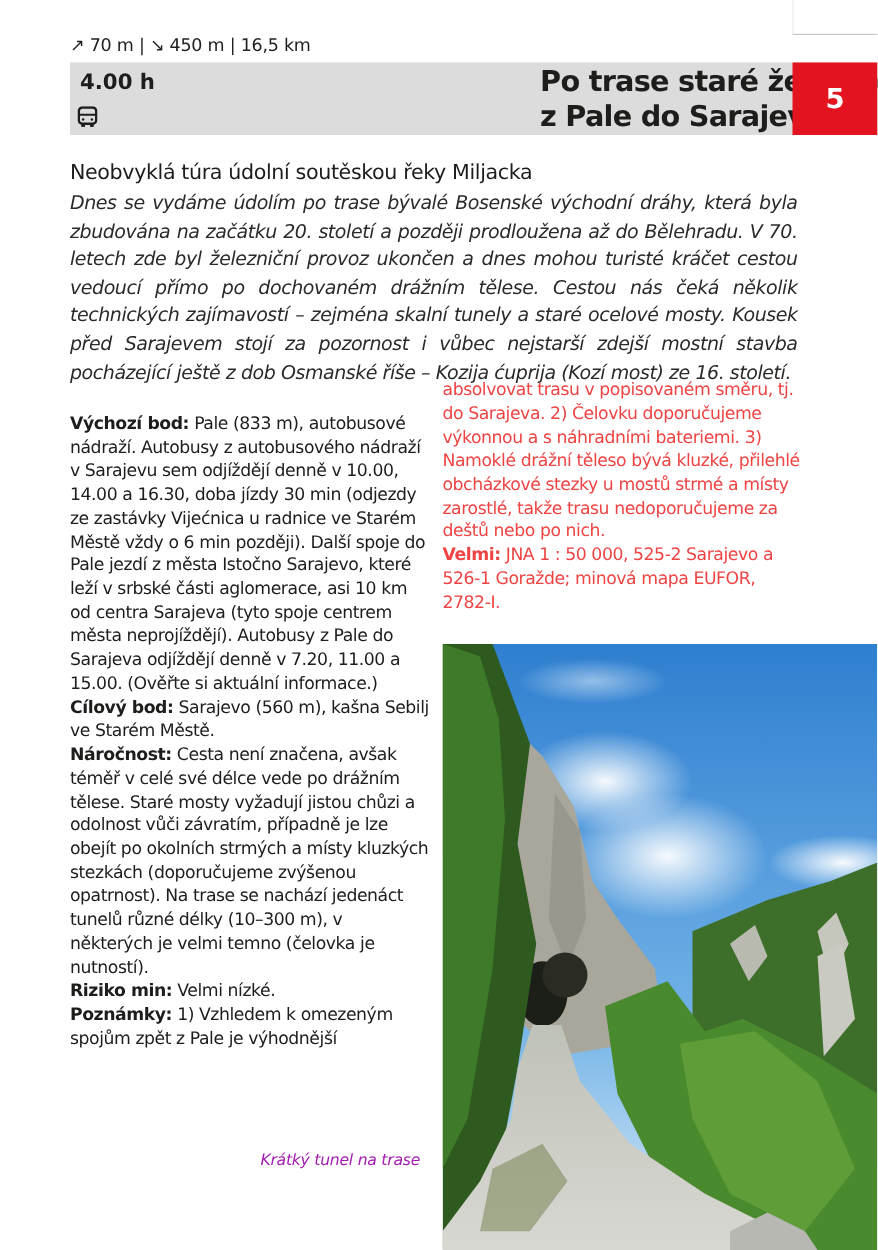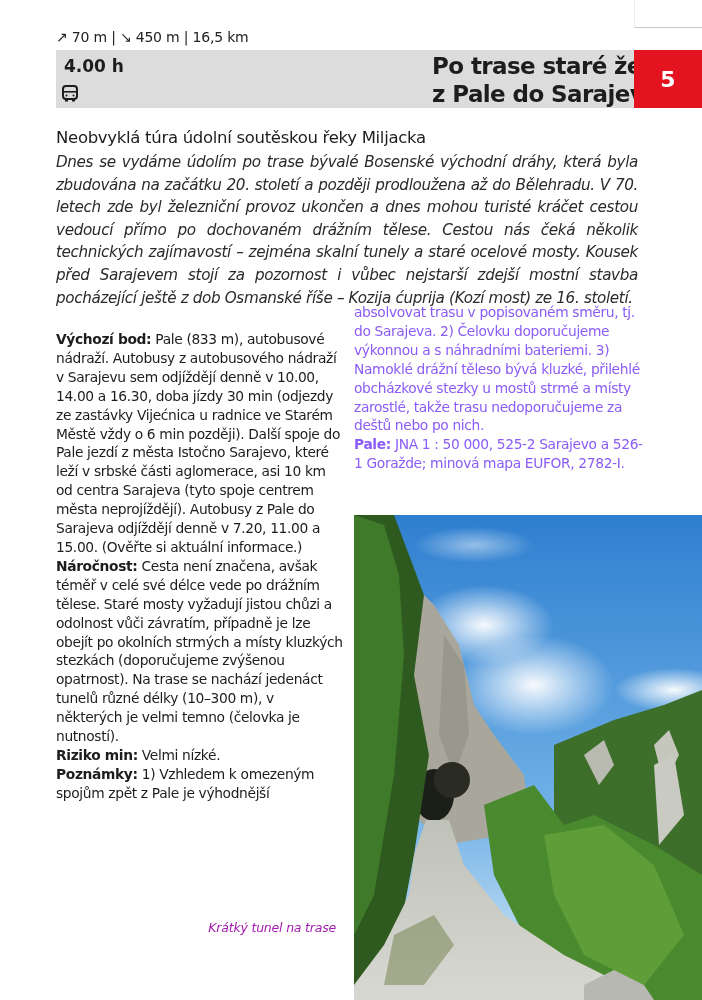--- a/index.html
+++ b/index.html
@@ -21,21 +21,21 @@
   .number-box { position: absolute; left: 634px; top: 50px; width: 68px; height: 58px;
     background: #e3141f; color: #fff; font-size: 22px; font-weight: bold;
     display: flex; align-items: center; justify-content: center; }
   .subtitle { position: absolute; left: 56px; top: 128px; font-size: 16.5px; font-weight: normal;
     letter-spacing: -0.3px; white-space: nowrap; }
   .intro { position: absolute; left: 56px; top: 151px; width: 582px; font-size: 15.2px;
     font-style: italic; line-height: 22.6px; letter-spacing: -0.35px; text-align: justify; color: #2a2a2a; }
   .col-left { position: absolute; left: 56px; top: 303px; width: 288px; font-size: 13.8px;
     line-height: 18.9px; letter-spacing: -0.35px; color: #1d1d1b; margin-top: 27px; }
   .col-right { position: absolute; left: 354px; top: 303px; width: 290px; font-size: 13.8px;
-    line-height: 18.9px; letter-spacing: -0.35px; color: #8b5cf6; }
+    line-height: 18.9px; letter-spacing: -0.35px; color: #ef4444; }
   .col-left p, .col-right p { margin: 0; }
   .lbl { font-weight: bold; }
   .caption { position: absolute; right: 366px; top: 920px; font-size: 12.5px; font-style: italic;
     color: #a21caf; white-space: nowrap; letter-spacing: -0.2px; }
   .photo { position: absolute; left: 354px; top: 515px; width: 348px; height: 485px; overflow: hidden; }
   .photo svg { display: block; width: 100%; height: 100%; }
 </style>
 </head>
 <body>
 
@@ -59,28 +59,29 @@
   </div>
 </div>
 
 <div class="number-box">5</div>
 
 <div class="subtitle">Neobvyklá túra údolní soutěskou řeky Miljacka</div>
 <div class="intro">Dnes se vydáme údolím po trase bývalé Bosenské východní dráhy, která byla zbudována na začátku 20. století a později prodloužena až do Bělehradu. V 70. letech zde byl železniční provoz ukončen a dnes mohou turisté kráčet cestou vedoucí přímo po dochovaném drážním tělese. Cestou nás čeká několik technických zajímavostí – zejména skalní tunely a staré ocelové mosty. Kousek před Sarajevem stojí za pozornost i vůbec nejstarší zdejší mostní stavba pocházející ještě z dob Osmanské říše – Kozija ćuprija (Kozí most) ze 16. století.</div>
 
 <div class="col-left">
   <p><span class="lbl">Výchozí bod:</span><span> Pale (833 m), autobusové nádraží. Autobusy z autobusového nádraží v Sarajevu sem odjíždějí denně v 10.00, 14.00 a 16.30, doba jízdy 30 min (odjezdy ze zastávky Vijećnica u radnice ve Starém Městě vždy o 6 min později). Další spoje do Pale jezdí z města Istočno Sarajevo, které leží v srbské části aglomerace, asi 10 km od centra Sarajeva (tyto spoje centrem města neprojíždějí). Autobusy z Pale do Sarajeva odjíždějí denně v 7.20, 11.00 a 15.00. (Ověřte si aktuální informace.)</span></p>
+  <p><span class="lbl">Cílový bod:</span><span> Sarajevo (560 m), kašna Sebilj ve Starém Městě.</span></p>
   <p><span class="lbl">Náročnost:</span><span> Cesta není značena, avšak téměř v celé své délce vede po drážním tělese. Staré mosty vyžadují jistou chůzi a odolnost vůči závratím, případně je lze obejít po okolních strmých a místy kluzkých stezkách (doporučujeme zvýšenou opatrnost). Na trase se nachází jedenáct tunelů různé délky (10–300 m), v některých je velmi temno (čelovka je nutností).</span></p>
   <p><span class="lbl">Riziko min:</span><span> Velmi nízké.</span></p>
   <p><span class="lbl">Poznámky:</span><span> 1) Vzhledem k omezeným spojům zpět z Pale je výhodnější</span></p>
 </div>
 
 <div class="col-right">
   <p>absolvovat trasu v popisovaném směru, tj. do Sarajeva. 2) Čelovku doporučujeme výkonnou a s náhradními bateriemi. 3) Namoklé drážní těleso bývá kluzké, přilehlé obcházkové stezky u mostů strmé a místy zarostlé, takže trasu nedoporučujeme za deštů nebo po nich.</p>
-  <p><span class="lbl">Pale:</span><span> JNA 1 : 50 000, 525-2 Sarajevo a 526-1 Goražde; minová mapa EUFOR, 2782-I.</span></p>
+  <p><span class="lbl">Velmi:</span><span> JNA 1 : 50 000, 525-2 Sarajevo a 526-1 Goražde; minová mapa EUFOR, 2782-I.</span></p>
 </div>
 
 <div class="caption">Krátký tunel na trase</div>
 
 <div class="photo">
   <svg viewBox="0 0 348 485" preserveAspectRatio="none">
     <defs>
       <linearGradient id="sky" x1="0" y1="0" x2="0" y2="1">
         <stop offset="0" stop-color="#2f7fd0"></stop>
         <stop offset="0.6" stop-color="#6fb0e6"></stop>

